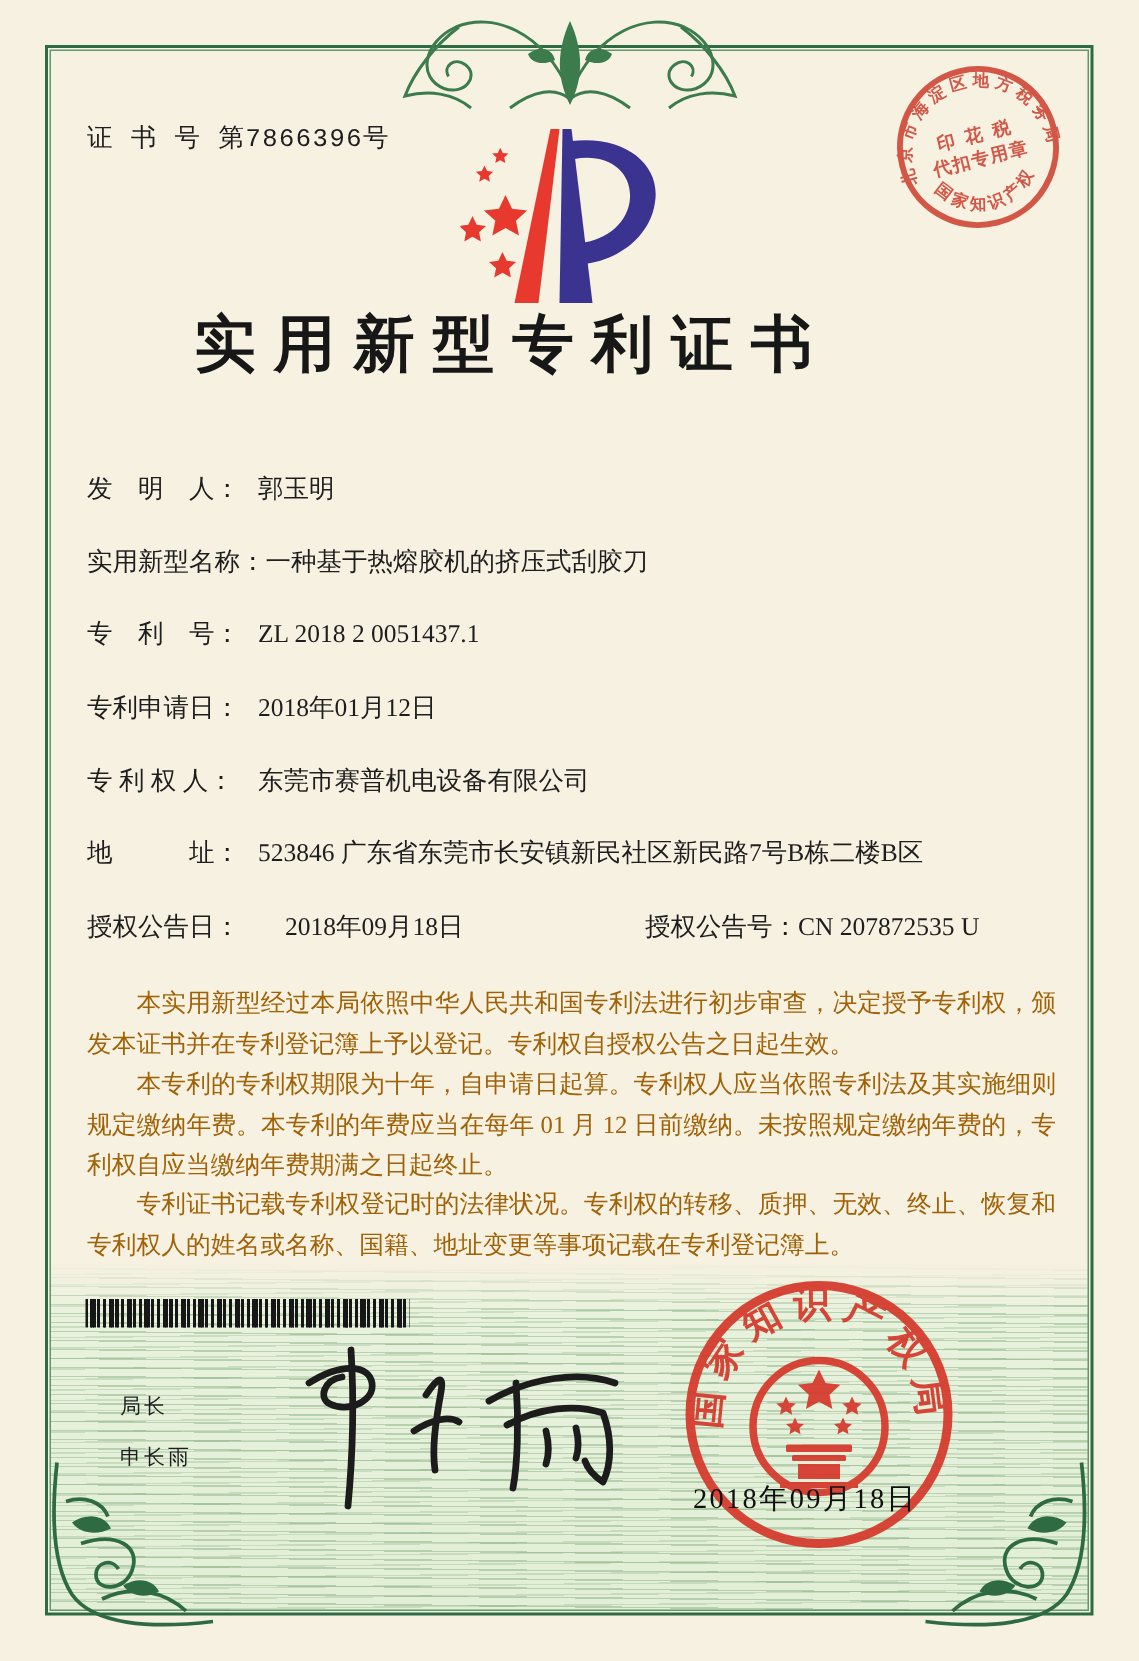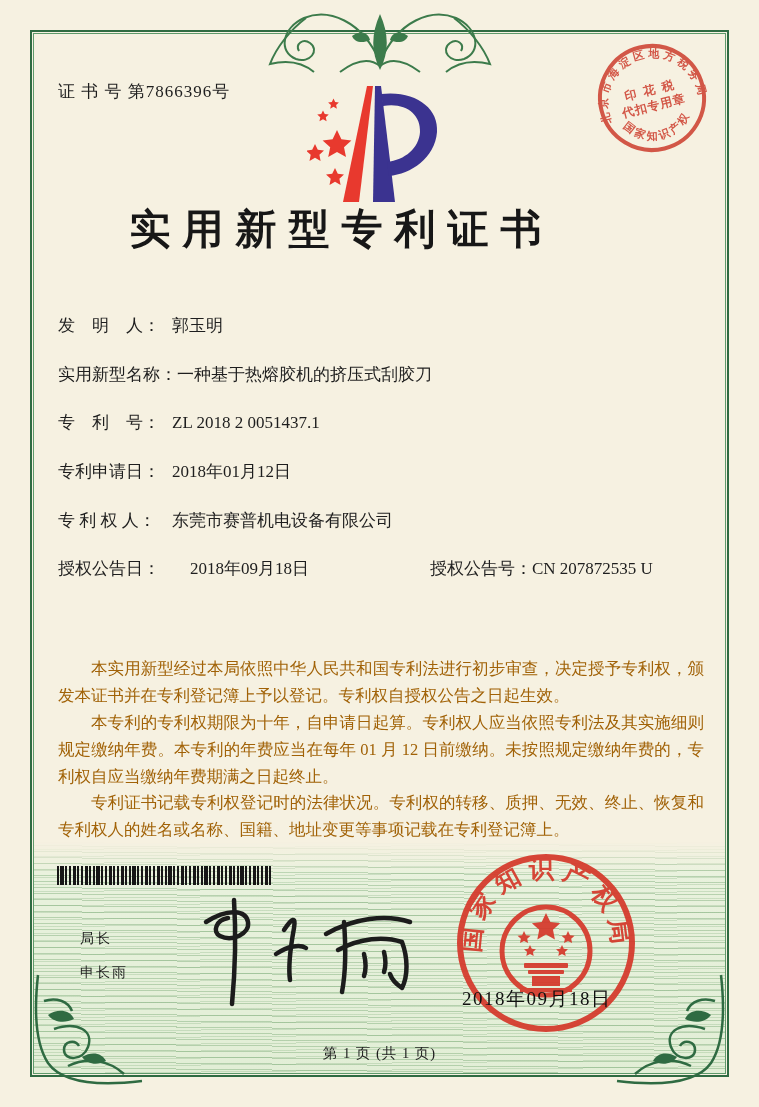--- a/index.html
+++ b/index.html
@@ -27,21 +27,21 @@
       linear-gradient(#e9f2de,#e2eed6);
     -webkit-mask-image:linear-gradient(to bottom, rgba(0,0,0,0), #000 34px);
     mask-image:linear-gradient(to bottom, rgba(0,0,0,0), #000 34px);
   }
   .ornament{position:absolute;z-index:3;pointer-events:none;}
   .orn-top{left:50%;top:2px;transform:translateX(-50%);}
   .orn-bl{left:26px;bottom:18px;}
   .orn-br{right:26px;bottom:18px;transform:scaleX(-1);}
   
   .layer{position:absolute;z-index:4;}
-  .cert-no{left:58px;top:80px;font-size:17px;letter-spacing:1px;}
+  .cert-no{left:58px;top:80px;font-size:17px;letter-spacing:1px;font-family:Liberation Mono, monospace;}
   .logo{left:307px;top:80px;}
   .title{left:0;top:202px;width:683px;text-align:center;
     font-size:41px;font-weight:bold;letter-spacing:12px;color:#171717;}
   .fields{left:58px;top:314px;width:644px;font-size:17px;}
   .frow{display:flex;margin-bottom:24px;line-height:1.45;}
   .frow .lab{flex:0 0 114px;white-space:pre;}
   .frow .val{flex:1;}
   .grant-row{display:flex;margin-bottom:0;}
   .grant-row .g1{width:318px;display:flex;gap:18px;}
   .grant-row .g2{display:flex;margin-left:54px;}
@@ -141,20 +141,24 @@
       <span class="lab">专　利　号：</span>
       <span class="val">ZL 2018 2 0051437.1</span>
     </div>
     <div class="frow">
       <span class="lab">专利申请日：</span>
       <span class="val">2018年01月12日</span>
     </div>
     <div class="frow">
       <span class="lab">专 利 权 人：</span>
       <span class="val">东莞市赛普机电设备有限公司</span>
+    </div>
+    <div class="frow">
+      <span class="lab">地　　　址：</span>
+      <span class="val">523846 广东省东莞市长安镇新民社区新民路7号B栋二楼B区</span>
     </div>
     <div class="frow grant-row">
       <span class="g1">
         <span class="lab">授权公告日：</span>
         <span>2018年09月18日</span>
       </span>
       <span class="g2">
         <span>授权公告号：</span>
         <span>CN 207872535 U</span>
       </span>
@@ -221,15 +225,14 @@
     <text font-size="11" font-weight="bold" fill="#d04a3a" letter-spacing="3.5">
       <textPath href="#taxTop" startOffset="1">北京市海淀区地方税务局</textPath>
     </text>
     <text x="57" y="53" text-anchor="middle" font-size="12" font-weight="bold" fill="#d04a3a" letter-spacing="2">印 花 税</text>
     <text x="57" y="69" text-anchor="middle" font-size="12" font-weight="bold" fill="#d04a3a" letter-spacing="1">代扣专用章</text>
     <text font-size="11" font-weight="bold" fill="#d04a3a" letter-spacing="2.5">
       <textPath href="#taxBottom" startOffset="0">国家知识产权局</textPath>
     </text>
   </svg>
 
-  <div class="layer footer">第 1 页 (共 1 页)</div>
 
 </div>
 
 </body></html>

